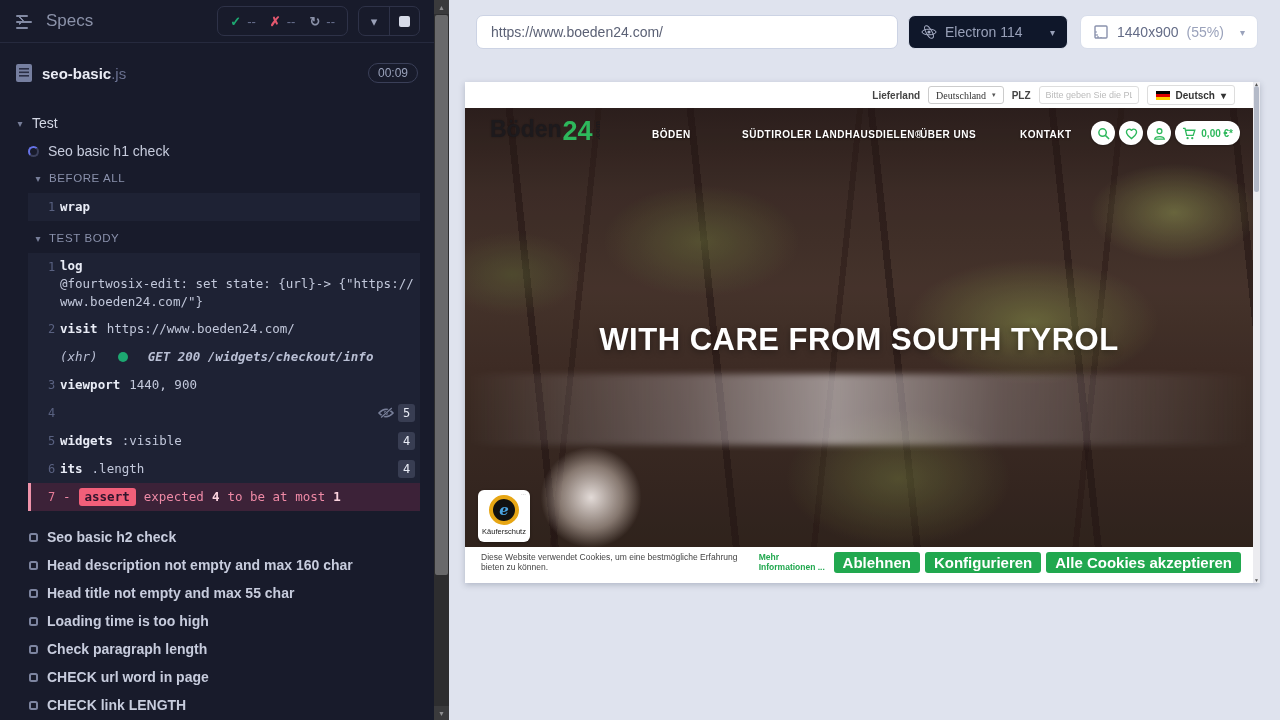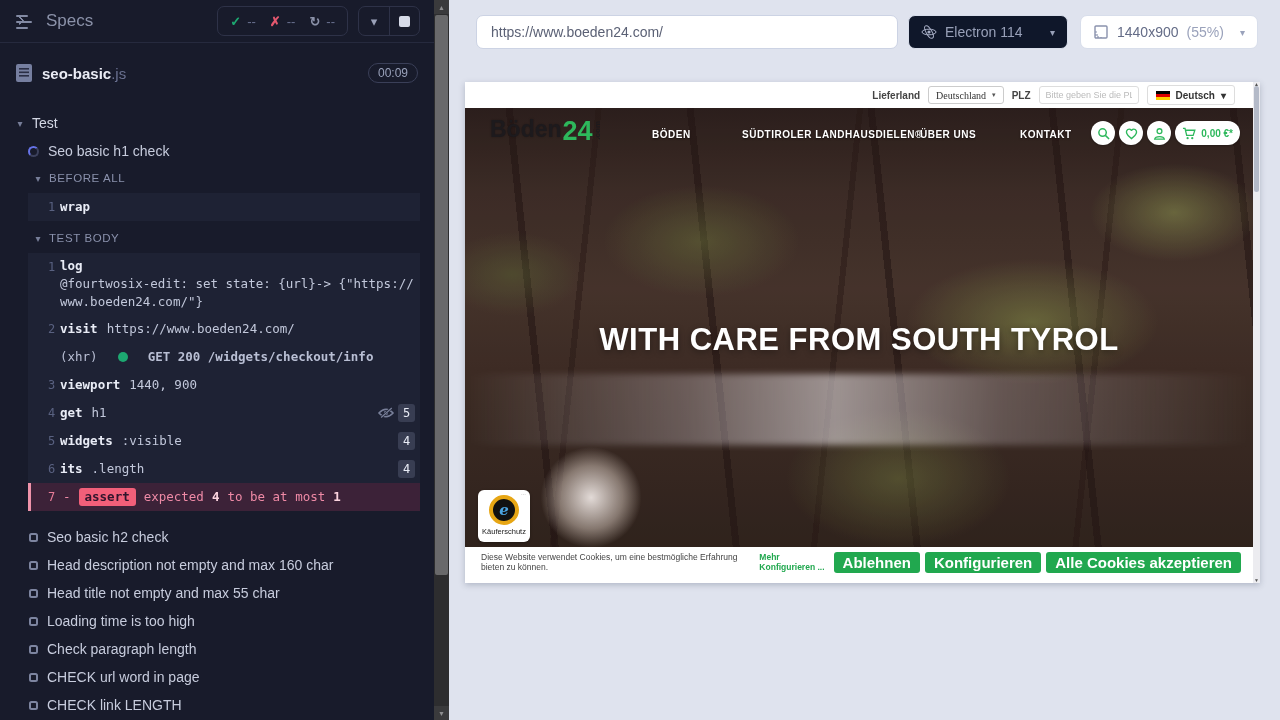--- a/index.html
+++ b/index.html
@@ -43,37 +43,37 @@
   .spinner { width:11px; height:11px; border-radius:50%; border:2px solid #3c415c; border-left-color:#6673e8; border-top-color:#6673e8; flex:none; }
   .section-row { padding-left:32px; gap:5px; height:26px; }
   .section-label { font-size:11.5px; letter-spacing:.6px; color:#8a91ac; }
 
   .cmd-block { margin:2px 14px 0 28px; }
   .cmd-row { display:flex; align-items:center; min-height:28px; background:#1e2234; font-family:"DejaVu Sans Mono", monospace; font-size:12.5px; padding-right:5px; }
   .cmd-num { width:32px; padding-left:20px; color:#596180; font-size:12px; flex:none; align-self:flex-start; line-height:28px; }
   .cmd-body { flex:1; display:flex; flex-wrap:wrap; align-items:center; column-gap:9px; padding:4px 0; line-height:18px; }
   .cmd-name { font-weight:bold; color:#e9ecf6; }
   .cmd-args { color:#c2c8db; word-break:break-all; }
-  .xhr-row .cmd-body { color:#b9bfd4; column-gap:20px; }
+  .xhr-row .cmd-body { font-style:italic; color:#b9bfd4; column-gap:20px; }
   .xhr-dot { width:10px; height:10px; border-radius:50%; background:#1da871; flex:none; }
   .xhr-text { font-weight:bold; color:#b9bfd4; }
   .cmd-right { margin-left:auto; display:flex; align-items:center; gap:4px; }
   .count-badge { background:#383d52; color:#e9ecf6; border-radius:3px; min-width:17px; height:18px; display:flex; align-items:center; justify-content:center; font-size:12px; padding:0 4px; }
   .eye-icon { width:16px; height:12px; opacity:.85; }
 
   .assert-row { background:#3c2238; border-left:3px solid #ef93aa; }
   .assert-row .cmd-num { padding-left:17px; color:#e97c98; }
   .assert-row .cmd-body { column-gap:8px; }
   .assert-dash { color:#ef8aa6; }
   .assert-chip { background:#f25f79; color:#30152c; font-weight:bold; border-radius:3px; padding:0px 6px; }
   .assert-text { color:#ef8aa6; }
   .assert-val { color:#fbd3de; font-weight:bold; }
 
   .pending-list { margin-top:12px; }
-  .pending-row { display:flex; align-items:center; gap:9px; height:28px; padding-left:29px; color:#c7ccdd; }
+  .pending-row { display:flex; align-items:center; gap:9px; height:28px; padding-left:29px; color:#c7ccdd;font-weight:bold; }
   .box-icon { width:9px; height:9px; border:2px solid #7d85a0; border-radius:2.5px; flex:none; }
 
   
   .sb-scrollbar { position:relative; width:15px; height:720px; background:#2d2d2f; flex:none; }
   .sb-scrollbar .btn { position:absolute; left:0; width:15px; height:14px; display:flex; align-items:center; justify-content:center; font-size:7px; color:#8e8e90; background:#3a3a3c; }
   .sb-scrollbar .btn.up { top:0; }
   .sb-scrollbar .btn.down { bottom:0; }
   .sb-thumb { position:absolute; left:1px; top:15px; width:13px; height:560px; background:#69696b; border-radius:2px; }
 
   
@@ -263,24 +263,20 @@
         <div class="cmd-row">
           <span class="cmd-num">3</span>
           <span class="cmd-body">
             <span class="cmd-name">viewport</span>
             <span class="cmd-args">1440, 900</span>
           </span>
         </div>
 
         <div class="cmd-row">
           <span class="cmd-num">4</span>
-          <span class="cmd-body">
-            <span class="cmd-name">get</span>
-            <span class="cmd-args">h1</span>
-          </span>
           <span class="cmd-right">
             <svg class="eye-icon" viewBox="0 0 18 13">
               <path d="M1 6.5 Q9 -2 17 6.5 Q9 15 1 6.5 Z" fill="none" stroke="#8a91ac" stroke-width="1.6"></path>
               <circle cx="9" cy="6.5" r="2.4" fill="#8a91ac"></circle>
               <line x1="3" y1="12" x2="15" y2="1" stroke="#1e2234" stroke-width="3"></line>
               <line x1="3.5" y1="11.5" x2="15.5" y2="0.8" stroke="#8a91ac" stroke-width="1.4"></line>
             </svg>
             <span class="count-badge">5</span>
           </span>
         </div>
@@ -454,21 +450,21 @@
       <div class="seal">
         <span class="seal-dots">...</span>
         <span class="seal-badge">
           <span class="seal-e">e</span>
         </span>
         <span class="seal-label">Käuferschutz</span>
       </div>
 
       <div class="cookiebar">
         <span class="cookie-text">Diese Website verwendet Cookies, um eine bestmögliche Erfahrung bieten zu können.</span>
-        <span class="cookie-link">Mehr Konfigurieren ...</span>
+        <span class="cookie-link">Mehr Informationen ...</span>
         <div class="cookie-btns">
           <span class="cookie-btn">Ablehnen</span>
           <span class="cookie-btn">Konfigurieren</span>
           <span class="cookie-btn">Alle Cookies akzeptieren</span>
         </div>
       </div>
 
       <div class="preview-scrollbar">
         <span class="pv-arrow up">▲</span>
         <div class="pv-thumb"></div>

